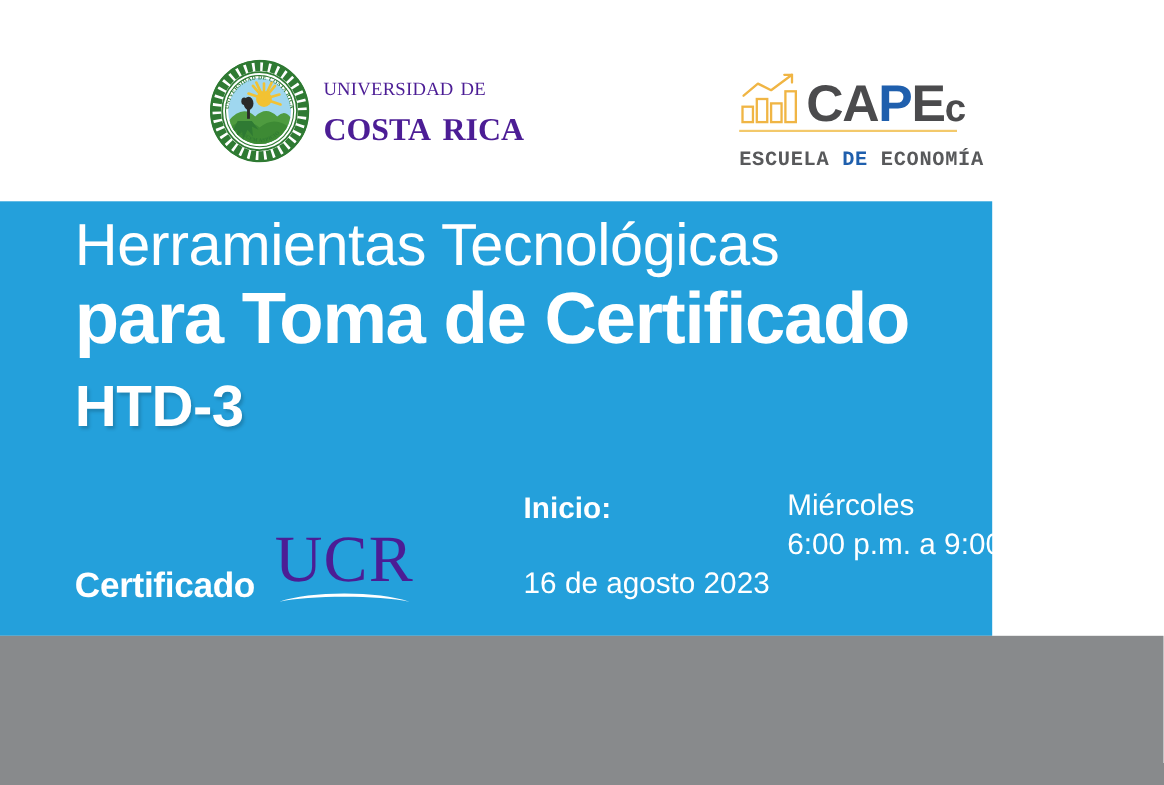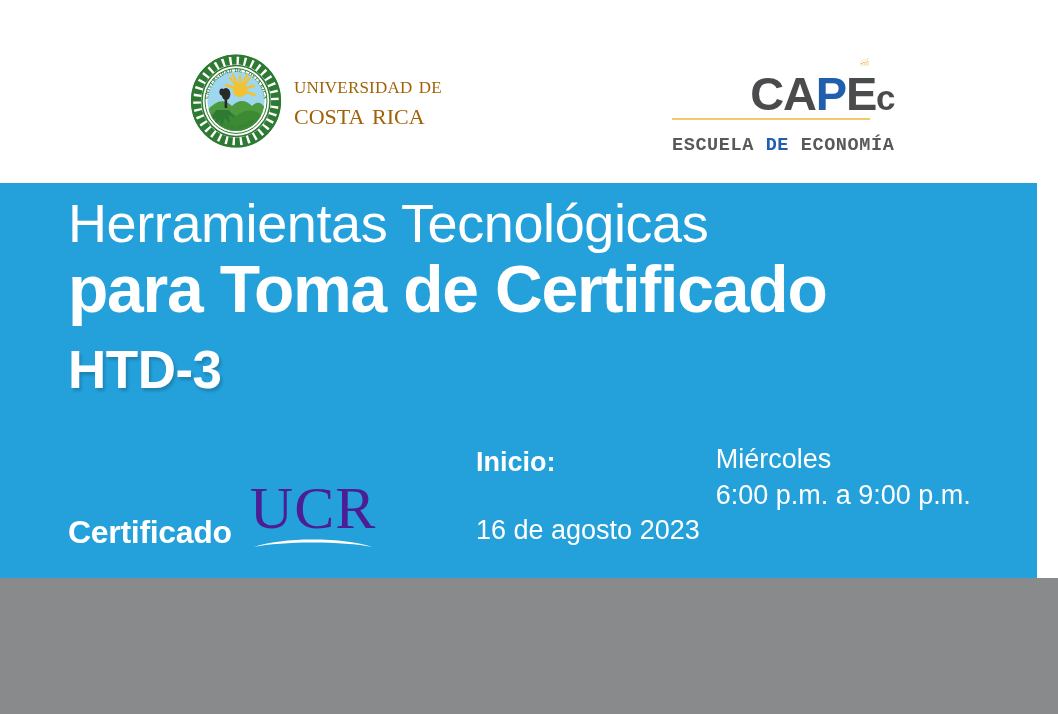--- a/index.html
+++ b/index.html
@@ -38,51 +38,50 @@
     display: flex;
     align-items: center;
     gap: 12px;
   }
   .ucr-seal { width: 92px; height: 94px; display: block; }
   .ucr-words {
     display: flex;
     flex-direction: column;
     justify-content: center;
     line-height: 1;
-    color: #a16207;
+    color: #4c1d95;
     font-family: "Liberation Serif", "DejaVu Serif", serif;
   }
   .ucr-words .l1 {
     font-size: 24.5px;
     letter-spacing: 0.2px;
     font-variant: small-caps;
     text-transform: lowercase;
     font-weight: 400;
     margin-bottom: 1px;
   }
   .ucr-words .l2 {
-    font-size: 31px;
+    font-size: 42px;
     letter-spacing: 0px;
     font-variant: small-caps;
     text-transform: lowercase;
-    font-weight: 400;
+    font-weight: 700;
   }
 
   
   .capec-lockup {
     position: absolute;
     left: 672px;
     top: 58px;
   }
   .capec-top {
     display: flex;
     align-items: flex-end;
     gap: 3px;
     height: 56px;
-    flex-direction: column;
   }
   .capec-chart { width: 58px; height: 50px; display: block; }
   .capec-word {
     font-family: "Liberation Sans", sans-serif;
     font-weight: 700;
     font-size: 47px;
     line-height: 0.96;
     letter-spacing: -1.2px;
     color: #4b4b4d;
     position: relative;
@@ -104,21 +103,21 @@
     letter-spacing: 0.6px;
     color: #58595b;
     white-space: nowrap;
   }
   .capec-sub .blue { color: #1f5fad; }
 
   
   .blue-band {
     position: absolute;
     left: 0; top: 183px;
-    width: 1037px;
+    width: 902px;
     height: 395px;
     background: #24a0db;
   }
 
   .title-block {
     position: absolute;
     left: 68px;
     top: 12px;
   }
   .title-line-1 {

